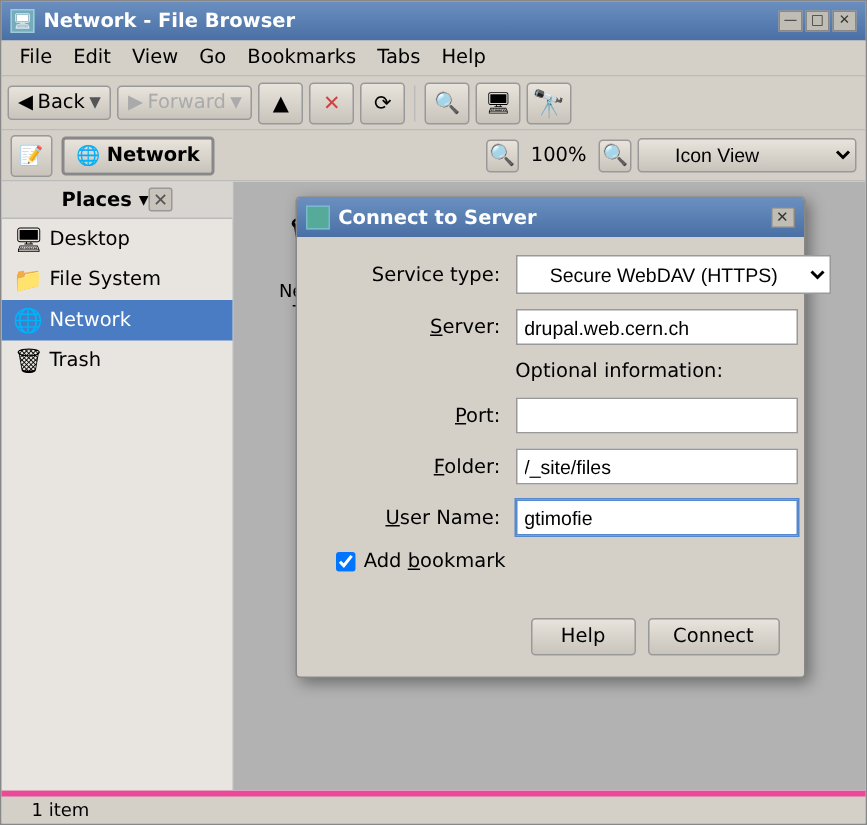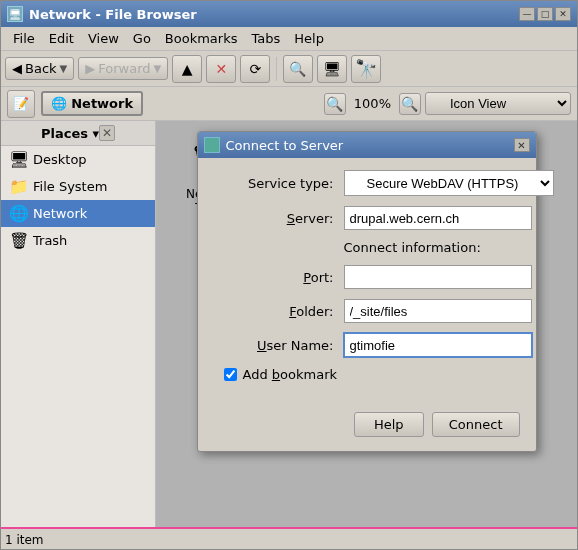--- a/index.html
+++ b/index.html
@@ -260,26 +260,26 @@
     .file-area {
       flex: 1;
       background: #fff;
       position: relative;
       overflow: hidden;
     }
 
     
     .status-bar {
       background: #d4d0c8;
-      padding: 2px 4px;
+      padding: 2px 20px;
       font-size: 12px;
-      border-top: 2px solid #ec4899;
+      border-top: 4px solid #ec4899;
       height: 22px;
       display: flex;
-      align-items: flex-end;
+      align-items: flex-start;
       flex-shrink: 0;
     }
 
     
     .modal-overlay {
       position: absolute;
       top: 0; left: 0; right: 0; bottom: 0;
       background: rgba(0,0,0,0.3);
       display: flex;
       align-items: flex-start;
@@ -312,21 +312,21 @@
       gap: 6px;
     }
     .dialog-icon {
       width: 16px;
       height: 16px;
       background: #5a9;
       border: 1px solid #7bc;
     }
     .dialog-title-text {
       font-size: 13px;
-      font-weight: normal;
+      font-weight: bold;
       color: white;
     }
     .dialog-close-btn {
       width: 16px;
       height: 14px;
       background: #c0bdb5;
       border: 1px solid #888;
       display: flex;
       align-items: center;
       justify-content: center;
@@ -552,21 +552,21 @@
               </select>
             </div>
 
             <div class="form-row">
               <span class="form-label"><u>S</u>erver:</span>
               <input class="form-input" type="text" value="drupal.web.cern.ch" style="">
             </div>
 
             <div class="form-row">
               <span class="form-label"></span>
-              <span>Connect information:</span>
+              <span>Optional information:</span>
             </div>
 
             <div class="form-row">
               <span class="form-label"><u>P</u>ort:</span>
               <input class="form-input" type="text" value="" style="">
             </div>
 
             <div class="form-row">
               <span class="form-label"><u>F</u>older:</span>
               <input class="form-input" type="text" value="/_site/files" style="">

